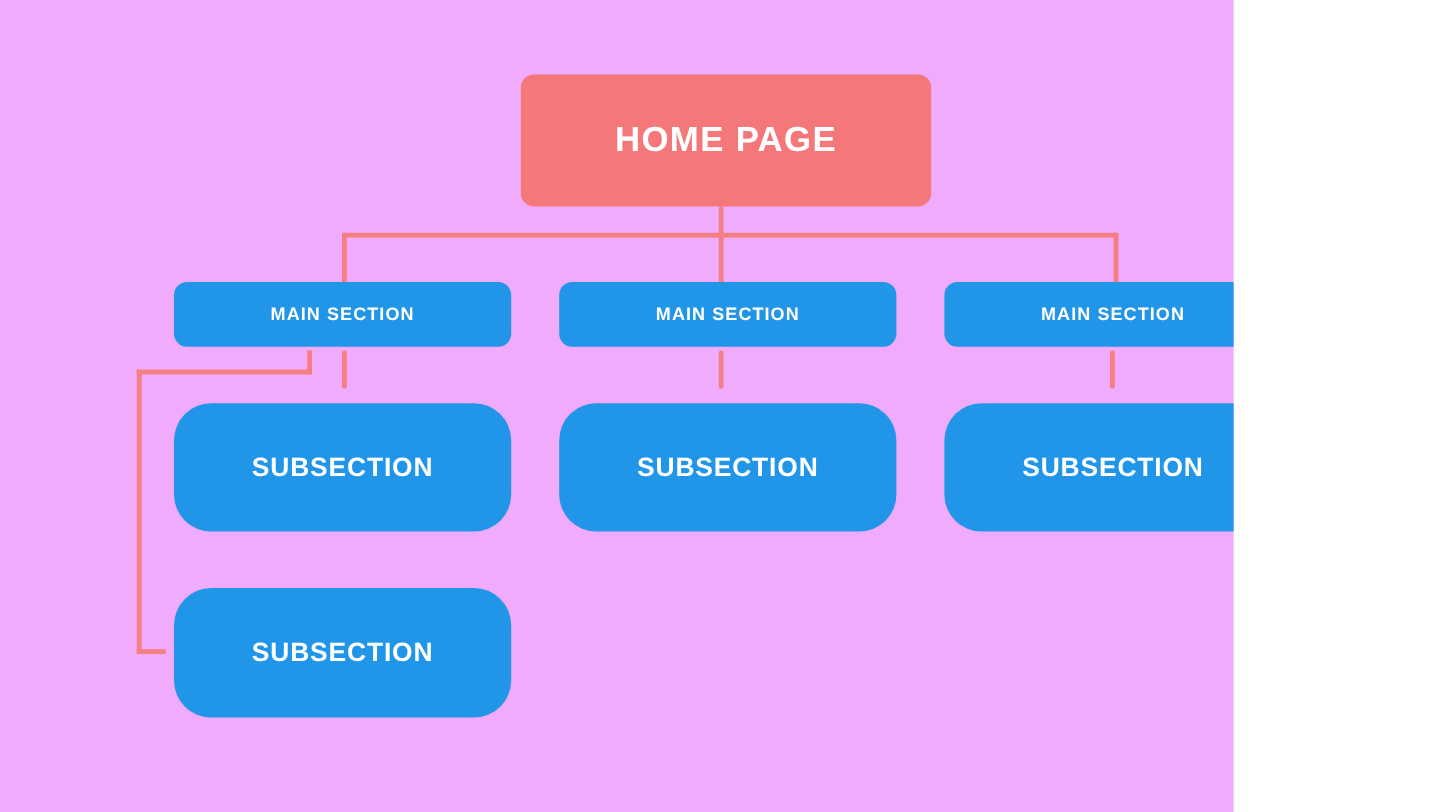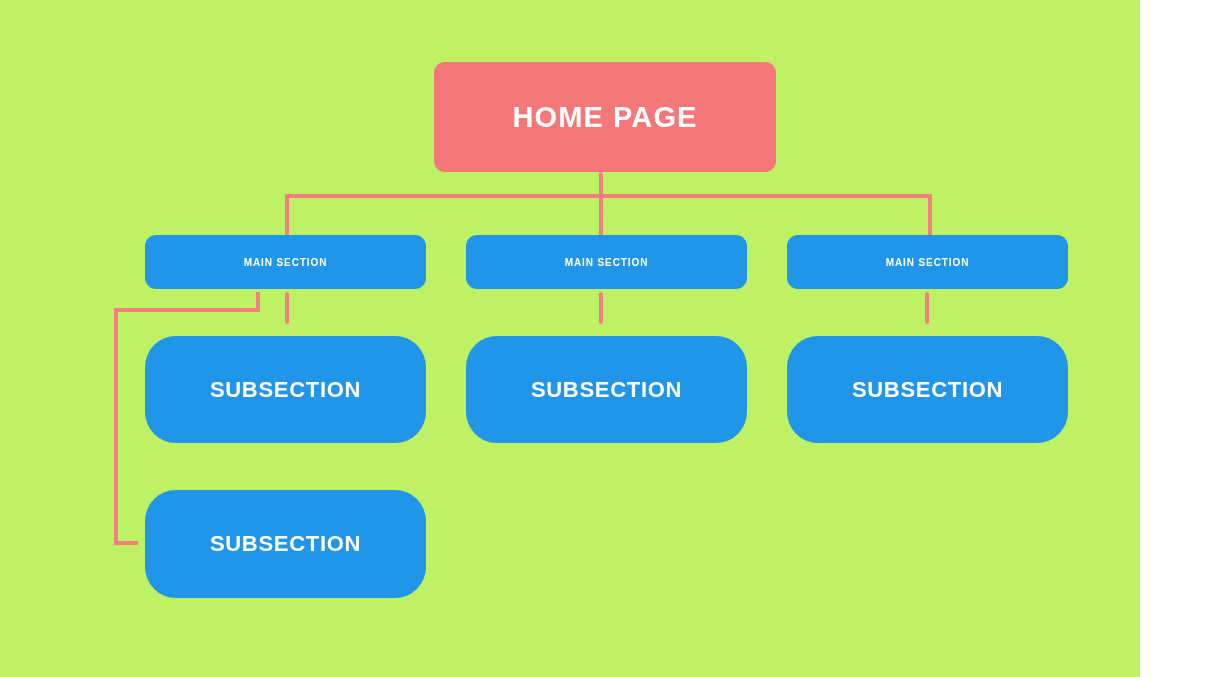--- a/index.html
+++ b/index.html
@@ -2,23 +2,23 @@
 <html><head>
 <meta charset="utf-8">
 <style>
   html, body {
     margin: 0;
     padding: 0;
     background: #ffffff;
   }
   #canvas {
     position: relative;
-    width: 1140px;
+    width: 1028px;
     height: 677px;
-    background: #bef264;
+    background: #f0abfc;
     font-family: "Liberation Sans", sans-serif;
     overflow: hidden;
   }
   .node {
     position: absolute;
     display: flex;
     align-items: center;
     justify-content: center;
     box-sizing: border-box;
     border-radius: 11px;
@@ -28,21 +28,21 @@
     text-align: center;
     z-index: 3;
   }
   .node.root {
     background: #F47779;
     font-size: 29px;
     letter-spacing: 1.1px;
   }
   .node.main {
     background: #2196E8;
-    font-size: 10px;
+    font-size: 15px;
     letter-spacing: 0.9px;
   }
   .node.sub {
     background: #2196E8;
     font-size: 22px;
     letter-spacing: 0.7px;
     border-radius: 31px;
   }
   .conn {
     position: absolute;

